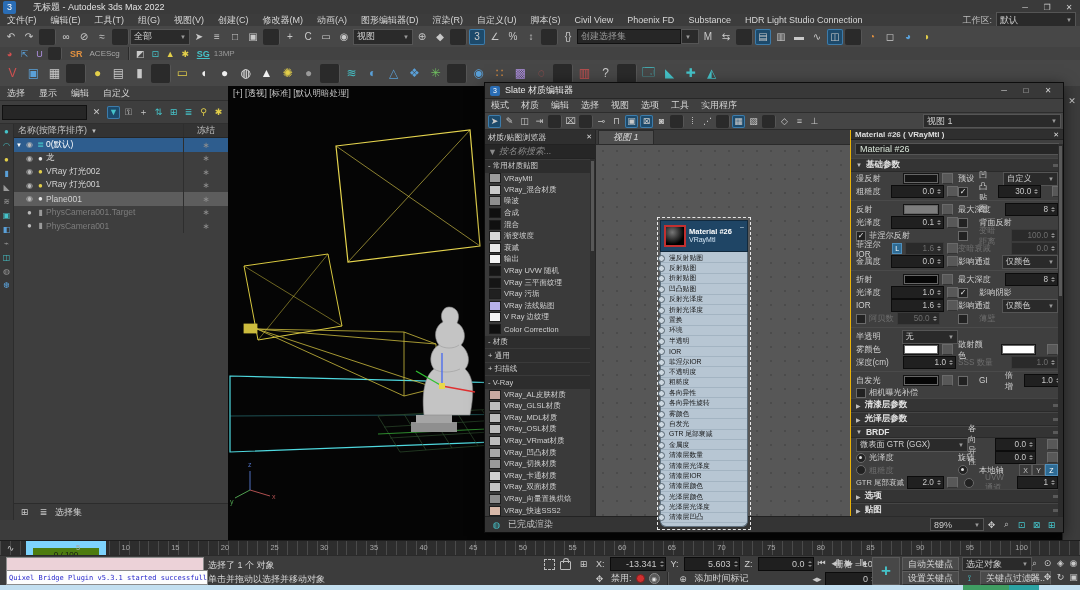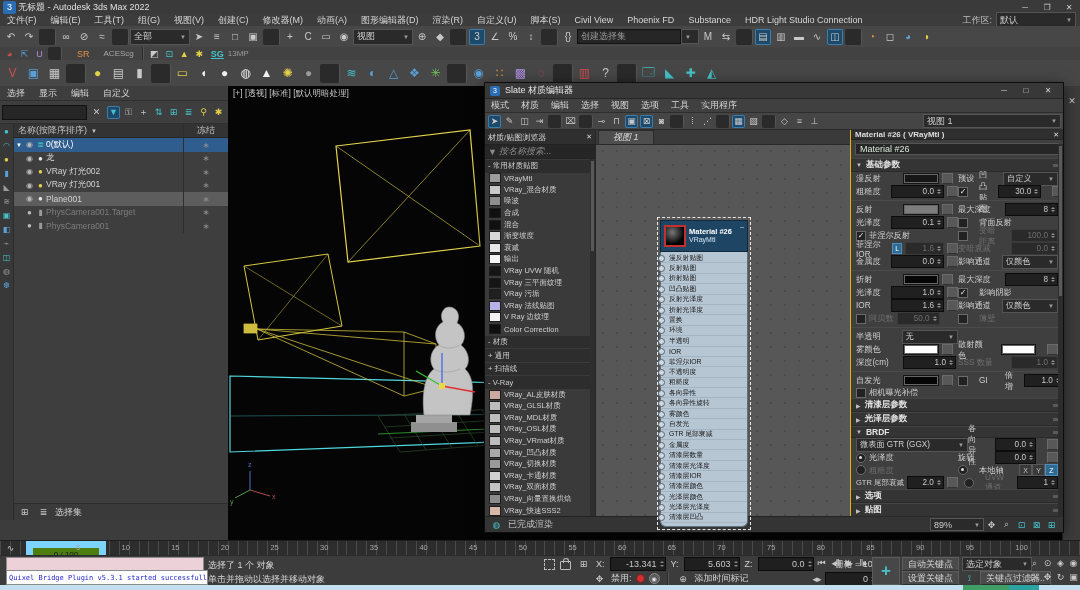--- a/index.html
+++ b/index.html
@@ -146,21 +146,21 @@
   .lockic::before{content:"";position:absolute;top:-4px;left:1.5px;width:4px;height:4px;border:1px solid #bdbdbd;border-bottom:none;border-radius:3px 3px 0 0}
   .isoic{width:9px;height:9px;border:1px dashed #bdbdbd}
   .reddot{width:7px;height:7px;border-radius:50%;background:#d03030;border:1px solid #7a1f1f}
   .camdot{width:9px;height:9px;border-radius:50%;background:#5a5a5a;border:1px solid #8a8a8a;display:flex;align-items:center;justify-content:center;color:#e8e8e8;font-size:6px}
 </style>
 </head>
 <body>
 
 <div id="titlebar" class="abs flex">
   <span class="tbi sm" style="background:#2a6db5;color:#fff;margin-left:3px">3</span>
-  <span style="margin-left:1px;color:#e0e0e0">无标题 - Autodesk 3ds Max 2022</span>
+  <span style="margin-left:16px;color:#e0e0e0">无标题 - Autodesk 3ds Max 2022</span>
   <span style="margin-left:auto" class="flex">
     <span class="winbtn">─</span>
     <span class="winbtn">❐</span>
     <span class="winbtn">✕</span>
   </span>
 </div>
 
 <div id="menubar" class="abs flex">
   <span class="flex" style="height:100%">
 
@@ -256,21 +256,21 @@
 </div>
 
 <div id="tb2" class="abs flex">
   <span class="flex">
 
   <span class="tbi sm rd">◕</span>
       <span class="tbi sm bl">⇱</span>
       <span class="tbi sm pp">U</span>
       <span class="tbi sm sep"></span>
     </span>
-  <span class="or" style="font-weight:normal;margin:0 14px">SR</span>
+  <span class="or" style="font-weight:bold;margin:0 7px">SR</span>
   <span style="color:#a8a8a8;margin-right:5px;font-size:8px">ACEScg</span>
   <span class="sep"></span>
   <span class="flex">
 
   <span class="tbi sm">◩</span>
       <span class="tbi sm tl">⊡</span>
       <span class="tbi sm yl">▲</span>
       <span class="tbi sm yl">✱</span>
     </span>
   <span class="tl" style="font-weight:bold;margin:0 4px;text-decoration:underline">SG</span>

